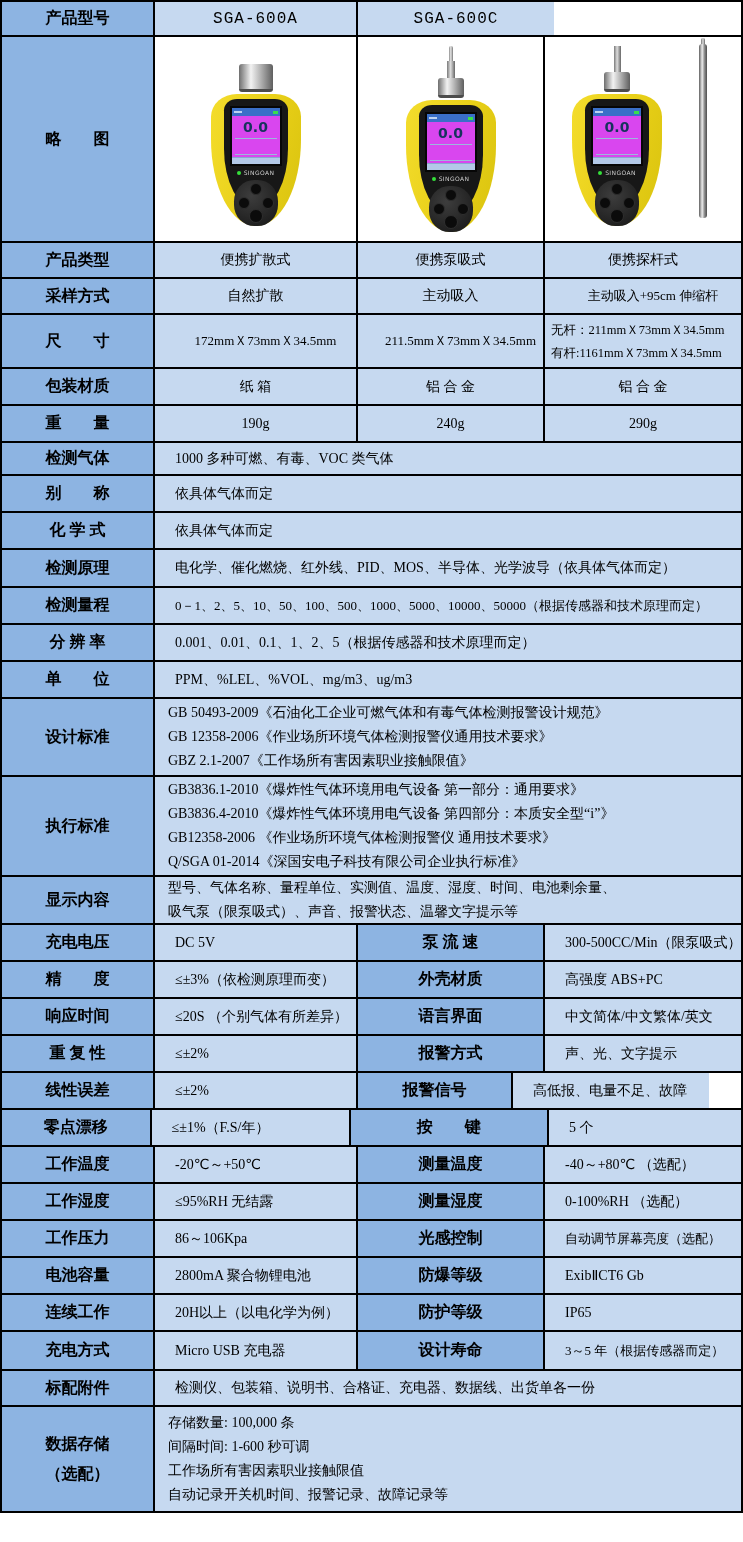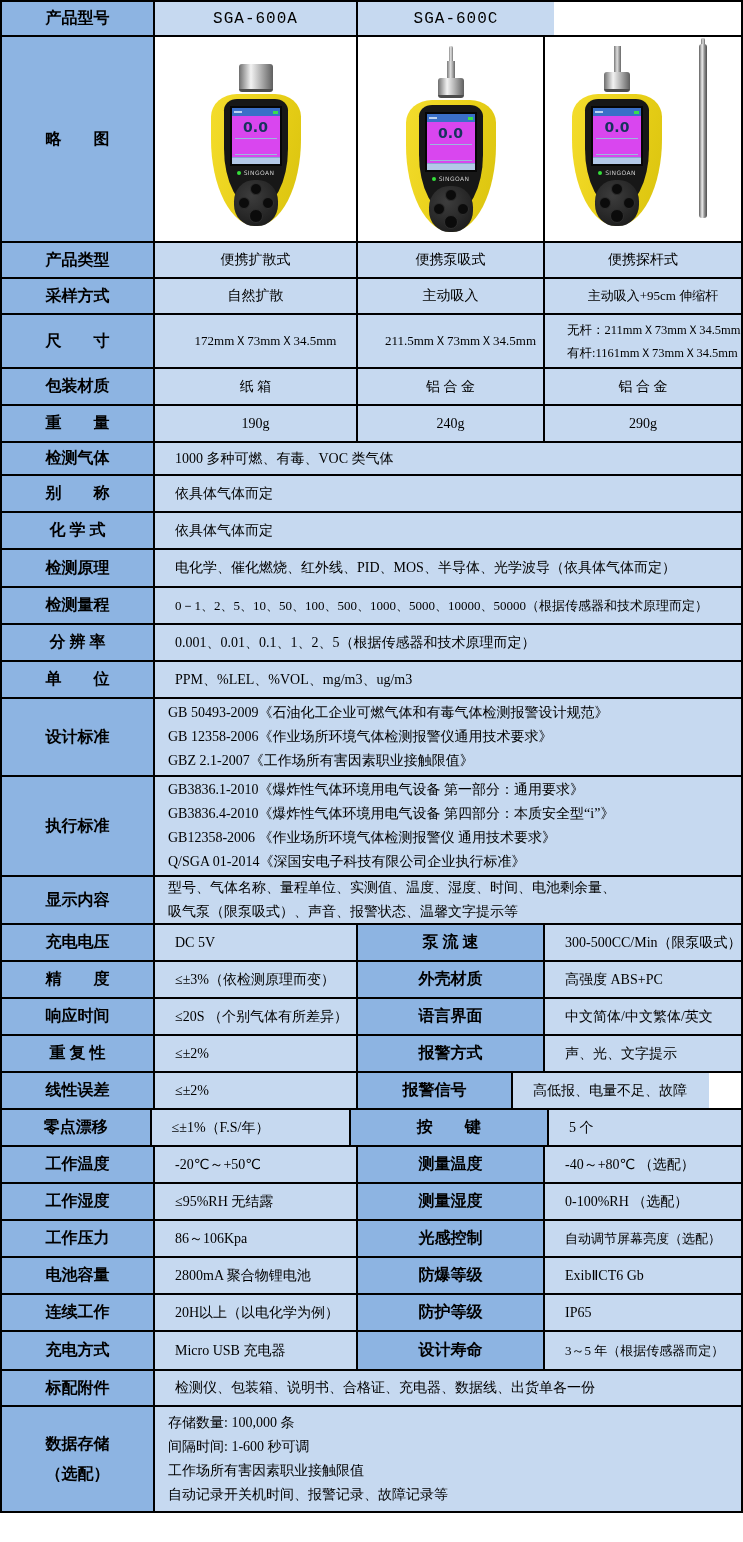--- a/index.html
+++ b/index.html
@@ -20,21 +20,21 @@
   .left   { justify-content:flex-start; padding-left:13px; text-align:left; }
   .fs14 { font-size:14px; }
   .fs13 { font-size:13px; }
   .model { font-size:16px; letter-spacing:1px; font-family:"Liberation Mono","DejaVu Sans Mono",monospace; }
   
   .h35{height:35px}.h202{height:206px}.h36{height:36px}.h54{height:54px}.h37{height:37px}
   .h33{height:33px}.h38{height:38px}.h78{height:78px}.h100{height:100px}.h48{height:48px}
   .h39{height:39px}.h104{height:104px}
   .lines { display:block; padding:6px 10px 6px 13px; }
   .lines div { font-size:14px; line-height:24px; white-space:nowrap; }
-  .dims { display:block; padding:4px 2px 2px 22px; }
+  .dims { display:block; padding:4px 2px 2px 6px; }
   .dims div { font-size:12.5px; line-height:23px; white-space:nowrap; }
   .nowrap { white-space:nowrap;padding-left:20px; }
   .lbl2line { flex-direction:column; line-height:1.9; }
   
   .imgcell { position:relative; background:#fff; }
   .device { position:relative; width:150px; height:198px; margin:0 auto; }
   .stack { position:absolute; left:0; right:0; display:flex; flex-direction:column; align-items:center; }
   .tip  { width:4px; height:15px; background:linear-gradient(90deg,#8a8a8a,#e6e6e6 45%,#777); border-radius:2px 2px 0 0; }
   .rod  { width:8px; height:17px; background:linear-gradient(90deg,#7a7a7a,#ddd 45%,#666); }
   .rodC { width:7px; height:26px; background:linear-gradient(90deg,#7a7a7a,#ddd 45%,#666); }

